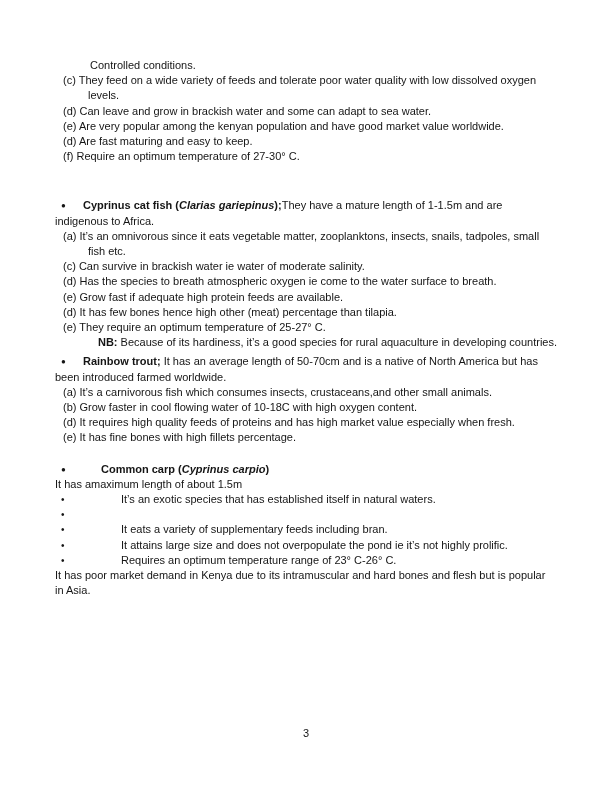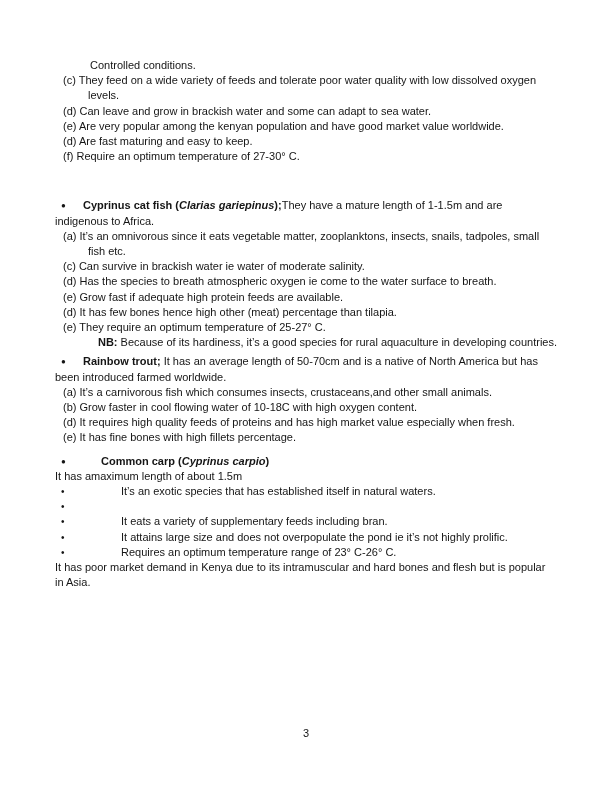--- a/index.html
+++ b/index.html
@@ -38,21 +38,21 @@
   }
   .big-bullet.wide { width: 40px; }
   .sec-catfish { margin-top: 34px; }
   .nb {
     margin-left: 40px;
     padding-left: 28px;
     text-indent: -28px;
     text-align: right;
   }
   .sec-trout { margin-top: 4px; }
-  .sec-carp { margin-top: 8px; }
+  .sec-carp { margin-top: 16px; }
   .carp-bullet { display: flex; }
   .carp-bullet .dot {
     flex: none;
     width: 66px;
     padding-left: 6px;
     box-sizing: border-box;
     font-size: 10px;
   }
   .carp-bullet p { flex: 1; }
   .page-number {

